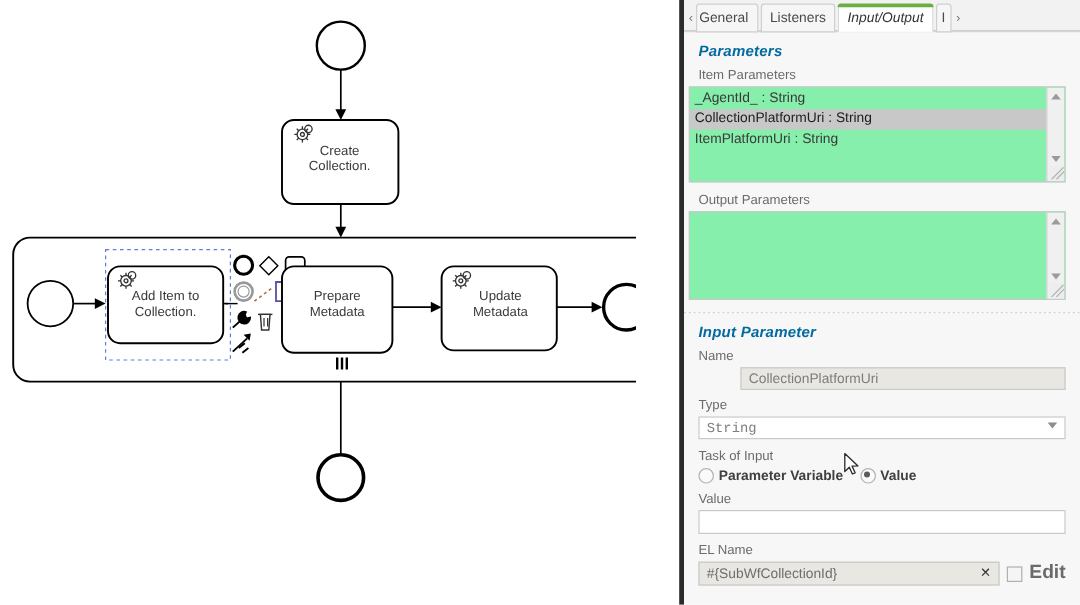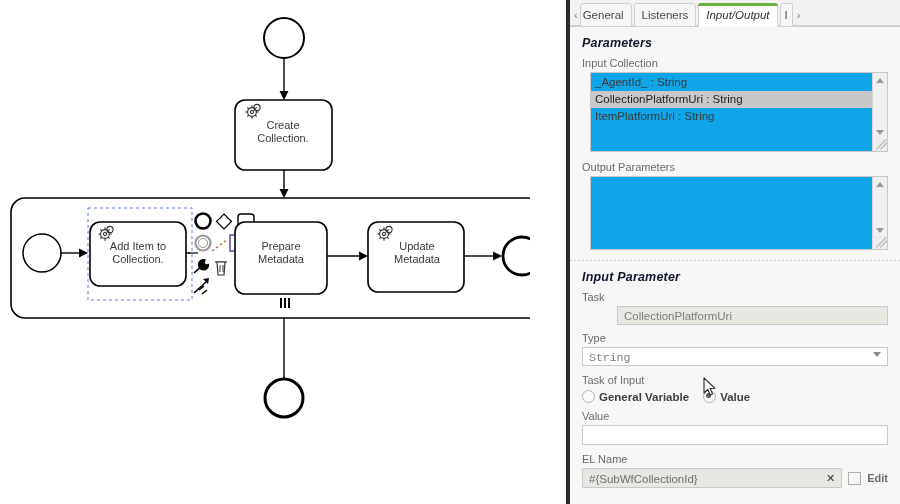--- a/index.html
+++ b/index.html
@@ -27,25 +27,25 @@
        border-radius:3px 3px 0 0;font-size:11.5px;color:#4a4a4a;white-space:nowrap;z-index:1;}
   .tab.active{background:#ffffff;color:#333;border-bottom-color:#ffffff;z-index:3;font-style:italic;}
   .tab.active:before{content:"";position:absolute;left:-1px;right:-1px;top:-1px;height:3px;
         background:#6aaf3f;border-radius:3px 3px 0 0;}
   .tab.clipped{overflow:hidden;max-width:44px;padding-left:2px;}
   .tab.nub{padding:0 4px;max-width:20px;overflow:hidden;}
   .chev{font-size:11px;color:#7a7a7a;padding:0 2px;line-height:22px;height:22px;align-self:flex-end;}
 
   .panel-body{position:absolute;top:27px;left:0;right:0;bottom:0;background:#f7f7f7;overflow:hidden;}
 
-  .sec-title{font-size:12.5px;font-weight:bold;font-style:italic;color:#0f172a;
+  .sec-title{font-size:12.5px;font-weight:bold;font-style:italic;color:#0369a1;
              padding:9px 0 4px 12px;letter-spacing:.2px;}
   .fld-label{font-size:11px;color:#6b6b6b;padding:3px 0 2px 12px;}
 
-  .listbox{margin:1px 12px 0 20px;background:#0ea5e9;border:1px solid #c8c8c8;height:78px;
+  .listbox{margin:1px 12px 0 4px;background:#86efac;border:1px solid #c8c8c8;height:78px;
            position:relative;overflow:hidden;}
   .listbox.out{height:72px;}
   .list-inner{position:absolute;left:0;top:0;right:14px;bottom:0;padding:1px 0 0 0;}
   .lrow{font-size:11.5px;color:#3a3a3a;padding:1px 0 1px 4px;line-height:15px;white-space:nowrap;}
   .lrow.sel{background:#c8c8c8;color:#1d1d1d;}
   .vsb{position:absolute;right:0;top:0;bottom:0;width:14px;background:#f0f0f0;border-left:1px solid #d5d5d5;}
   .sb-arrow{position:absolute;left:0;width:14px;height:12px;display:flex;align-items:center;justify-content:center;}
   .sb-arrow.up{top:1px;} .sb-arrow.dn{bottom:13px;}
   .sb-arrow i{display:block;width:0;height:0;border-left:4px solid transparent;border-right:4px solid transparent;}
   .sb-arrow.up i{border-bottom:5px solid #9a9a9a;}
@@ -73,21 +73,21 @@
          display:inline-block;position:relative;flex:0 0 auto;}
   .radio.on:after{content:"";position:absolute;left:2px;top:2px;width:5px;height:5px;border-radius:50%;background:#5a5a5a;}
   .rlab{font-size:11.5px;color:#3f3f3f;font-weight:bold;margin-right:10px;}
 
   .elrow{display:flex;align-items:center;margin:1px 12px 0 12px;gap:6px;}
   .elfield{position:relative;flex:1 1 auto;height:20px;box-sizing:border-box;border:1px solid #c9c9c9;
            background:#e9e7e2;font-size:11.5px;color:#6e6e6e;padding:3px 20px 2px 6px;line-height:14px;
            white-space:nowrap;overflow:hidden;}
   .clearx{position:absolute;right:6px;top:3px;font-size:11px;color:#333;font-weight:bold;line-height:13px;}
   .cbox{width:11px;height:11px;border:1px solid #b0b0b0;background:#f5f5f5;flex:0 0 auto;}
-  .cblab{font-size:11px;color:#6b6b6b;font-weight:bold;}
+  .cblab{font-size:16px;color:#6b6b6b;font-weight:bold;}
 
   .cursor{position:absolute;left:703px;top:377px;width:14px;height:20px;pointer-events:none;}
 </style>
 </head>
 <body>
 
 <div id="root">
 
   <div class="canvas">
     <svg width="570" height="504" viewBox="0 0 570 504" xmlns="http://www.w3.org/2000/svg">
@@ -212,21 +212,21 @@
       <div class="tab nub">
         <span>I</span>
       </div>
       <span class="chev">›</span>
     </div>
 
     <div class="panel-body">
 
       <div class="sec-title">Parameters</div>
 
-      <div class="fld-label">Input Collection</div>
+      <div class="fld-label">Item Parameters</div>
 
       <div class="listbox">
         <div class="list-inner">
           <div class="lrow">_AgentId_ : String</div>
           <div class="lrow sel">CollectionPlatformUri : String</div>
           <div class="lrow">ItemPlatformUri : String</div>
         </div>
         <div class="vsb">
           <div class="sb-arrow up">
               <i></i>
@@ -250,33 +250,33 @@
               <i></i>
             </div>
           <div class="grip"></div>
         </div>
       </div>
 
       <div class="dotsep"></div>
 
       <div class="sec-title">Input Parameter</div>
 
-      <div class="fld-label">Task</div>
+      <div class="fld-label">Name</div>
       <div class="inp ro">CollectionPlatformUri</div>
 
       <div class="fld-label" style="padding-top:7px">Type</div>
       <div class="sel-wrap">
         <div class="inp">String</div>
         <span class="caret"></span>
       </div>
 
       <div class="fld-label" style="padding-top:8px">Task of Input</div>
       <div class="radio-row">
         <span class="radio"></span>
-        <span class="rlab">General Variable</span>
+        <span class="rlab">Parameter Variable</span>
         <span class="radio on"></span>
         <span class="rlab">Value</span>
       </div>
 
       <div class="fld-label" style="padding-top:7px">Value</div>
       <div class="inp" style="height:20px"></div>
 
       <div class="fld-label" style="padding-top:8px">EL Name</div>
       <div class="elrow">
         <div class="elfield">

